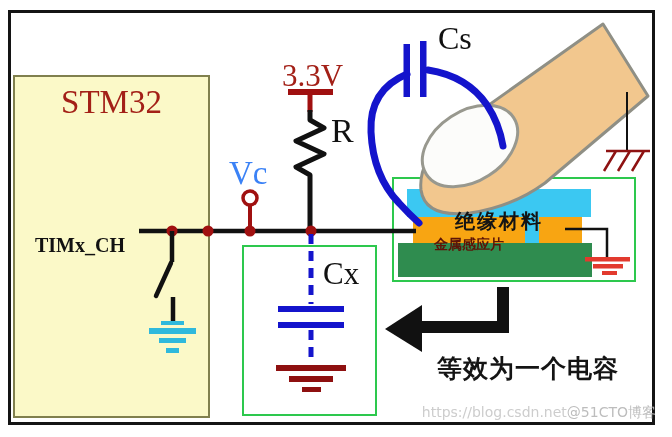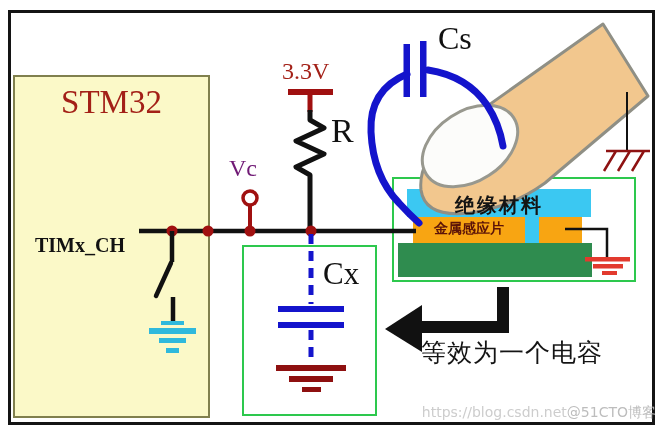--- a/index.html
+++ b/index.html
@@ -14,31 +14,31 @@
   .layer-cyan{left:407px;top:189px;width:184px;height:28px;background:#3BC8F2;}
   .layer-orange-left{left:413px;top:217px;width:112px;height:26px;background:#F8A512;}
   .layer-gap{left:525px;top:217px;width:14px;height:26px;background:#3BC8F2;}
   .layer-orange-right{left:539px;top:217px;width:43px;height:26px;background:#F8A512;}
   .layer-pcb{left:398px;top:243px;width:194px;height:34px;background:#2F8C4F;}
   svg.draw{left:0;top:0;z-index:3;}
   
   .lbl{z-index:5;white-space:nowrap;}
   .stm32-label{left:13px;top:84px;width:197px;text-align:center;font-size:33px;color:#A32017;}
   .timx-label{left:35px;top:218px;font-size:20px;font-weight:bold;color:#111111;margin-top:16px;}
-  .supply-label{left:282px;top:58px;font-size:24px;color:#A32017;}
+  .supply-label{left:282px;top:58px;font-size:31px;color:#A32017;}
   .r-label{left:331px;top:112px;font-size:34px;color:#111111;}
-  .vc-label{left:229px;top:155px;font-size:24px;color:#701a75;}
+  .vc-label{left:229px;top:155px;font-size:33px;color:#3b82f6;}
   .cs-label{left:438px;top:20px;font-size:32px;color:#111111;}
   .cx-label{left:323px;top:256px;font-size:31px;color:#111111;}
-  .cjk{font-family:"DejaVu Sans", sans-serif;}
+  .cjk{font-family:"DejaVu Sans", sans-serif;margin-top:16px;}
   .insulation-label{left:407px;top:192px;width:184px;text-align:center;font-size:20px;
                     color:#141414;font-weight:bold;letter-spacing:2px;}
   .plate-label{left:413px;top:220px;width:112px;text-align:center;font-size:14px;
                color:#5C1408;font-weight:bold;}
-  .equiv-label{left:421px;top:336px;font-size:25px;color:#141414;font-weight:normal;
+  .equiv-label{left:437px;top:336px;font-size:25px;color:#141414;font-weight:bold;
                letter-spacing:1px;}
   .watermark{left:420px;top:404px;width:236px;text-align:right;
              font-family:"DejaVu Sans", sans-serif;font-size:14px;color:#CDCDCD;z-index:6;}
   .watermark .handle{color:#BDBDBD;}
 </style>
 </head>
 <body>
 
 <div class="stage">
 

